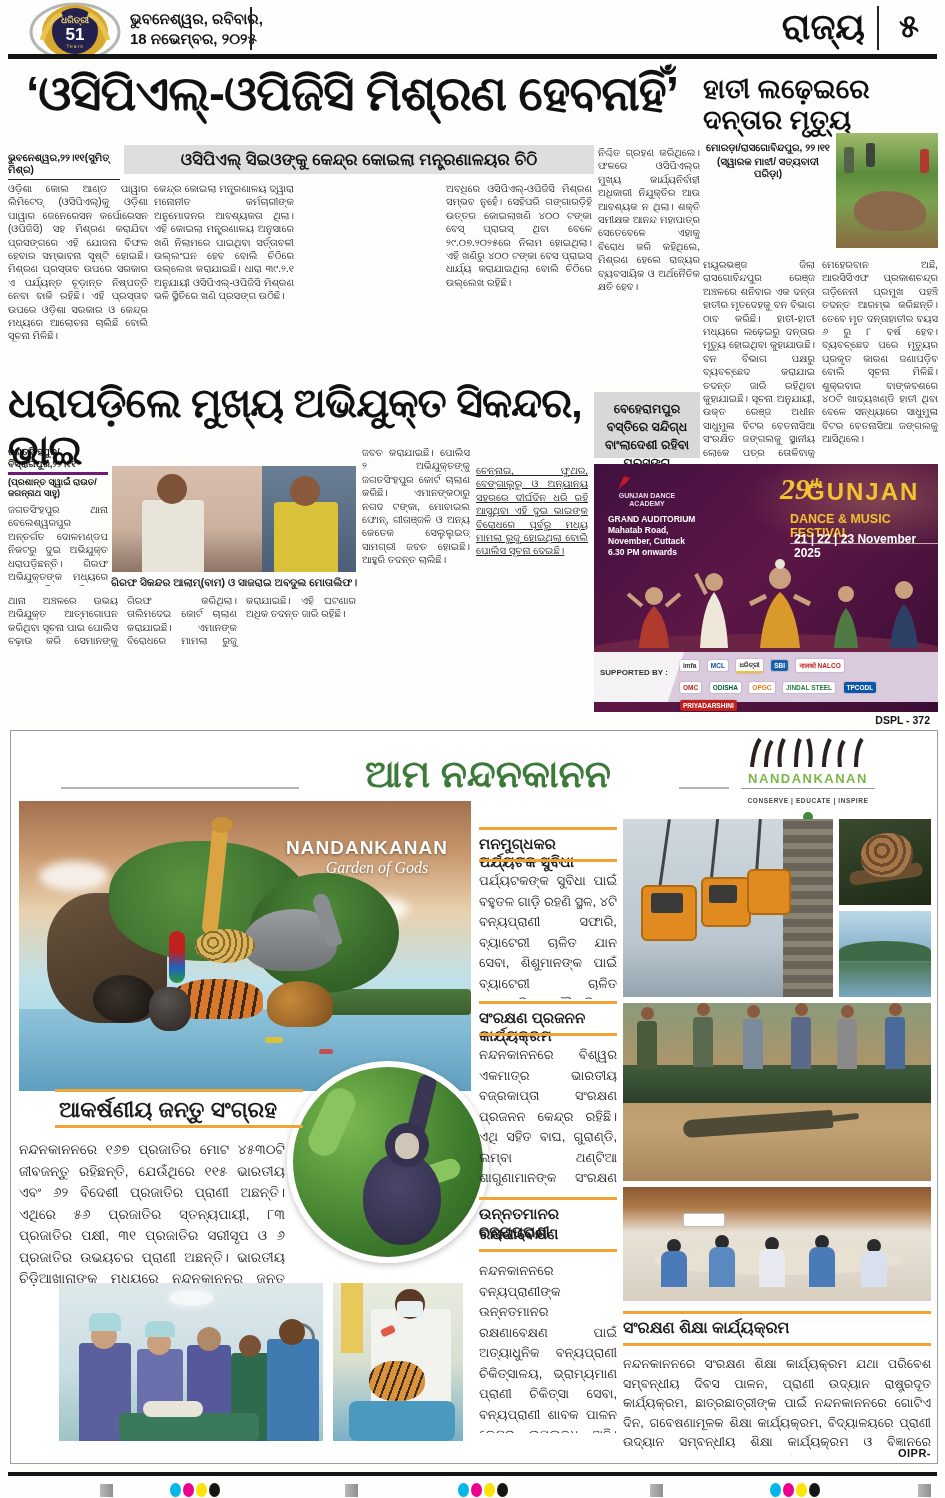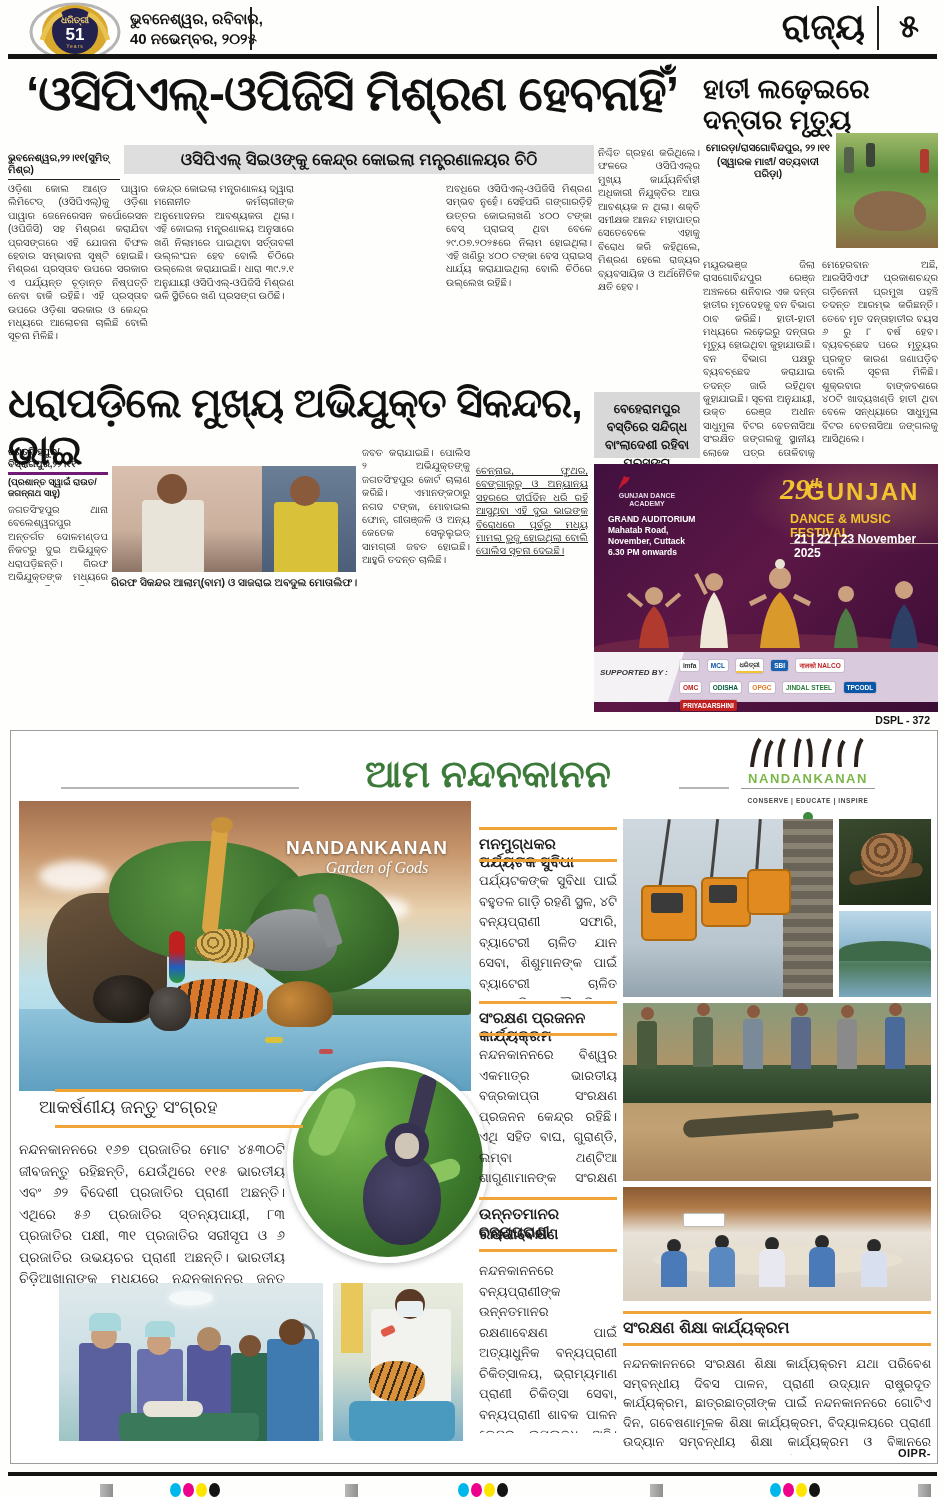--- a/index.html
+++ b/index.html
@@ -44,21 +44,21 @@
         <ellipse cx="49" cy="30" rx="44" ry="28" fill="none" stroke="#b5b5b5" stroke-width="3"></ellipse>
         <ellipse cx="49" cy="30" rx="33" ry="27" fill="#d8a92c"></ellipse>
         <circle cx="49" cy="29" r="23" fill="#23224f"></circle>
         <path d="M16 38 q8 -22 20 -26 M82 38 q-8 -22 -20 -26" stroke="#e9c254" stroke-width="5" fill="none"></path>
       </svg>
       <div class="abs" style="left:0;top:13px;width:98px;text-align:center;color:#f2d37a;font-size:9px;font-weight:700;">ଧରିତ୍ରୀ</div>
       <div class="abs" style="left:0;top:23px;width:98px;text-align:center;color:#fff;font-size:17px;font-weight:800;">51</div>
       <div class="abs" style="left:0;top:41px;width:98px;text-align:center;color:#e9c254;font-size:5px;letter-spacing:1px;">Years</div>
     </div>
     <div class="abs hd" style="left:130px;top:10px;font-size:15px;">ଭୁବନେଶ୍ୱର, ରବିବାର,</div>
-    <div class="abs hd" style="left:130px;top:30px;font-size:15px;">40 ନଭେମ୍ବର, ୨୦୨୫</div>
+    <div class="abs hd" style="left:130px;top:30px;font-size:15px;">18 ନଭେମ୍ବର, ୨୦୨୫</div>
     <div class="abs" style="left:250px;top:7px;width:2px;height:43px;background:#222;"></div>
     <div class="abs hd" style="left:735px;top:6px;width:130px;text-align:right;font-size:36px;">ରାଜ୍ୟ</div>
     <div class="abs" style="left:877px;top:6px;width:2px;height:44px;background:#222;"></div>
     <div class="abs hd" style="left:887px;top:8px;width:44px;text-align:center;font-size:32px;">୫</div>
     <div class="abs rule-black" style="left:8px;top:54px;width:929px;height:5px;"></div>
   </div>
 
   <div class="abs hd" style="left:4px;top:66px;width:696px;text-align:center;font-size:48px;letter-spacing:-1px;">‘ଓସିପିଏଲ୍-ଓପିଜିସି ମିଶ୍ରଣ ହେବନାହିଁ’</div>
   <div class="abs hd" style="left:8px;top:152px;width:112px;font-size:10px;border-bottom:1px solid #222;padding-bottom:3px;">ଭୁବନେଶ୍ୱର,୨୨।୧୧(ସୁମିତ୍ ମିଶ୍ର)</div>
   <div class="abs hd" style="left:124px;top:145px;width:470px;height:29px;background:#dedede;text-align:center;line-height:29px;font-size:16.5px;">ଓସିପିଏଲ୍ ସିଇଓଙ୍କୁ କେନ୍ଦ୍ର କୋଇଲା ମନ୍ତ୍ରଣାଳୟର ଚିଠି</div>
@@ -88,20 +88,21 @@
   <div class="abs photo" style="left:112px;top:466px;width:244px;height:106px;background:linear-gradient(180deg,#d9bfae 0%,#cbb09e 60%,#8c7466 100%);">
     <div class="abs" style="left:150px;top:0;width:94px;height:106px;background:linear-gradient(180deg,#6a7e96,#4d5f78);"></div>
     <div class="person" style="left:30px;top:34px;width:62px;height:72px;background:#e8e4da;"></div>
     <div class="head" style="left:45px;top:8px;width:30px;height:30px;background:#7d5236;"></div>
     <div class="person" style="left:162px;top:36px;width:64px;height:70px;background:#d9c23a;"></div>
     <div class="head" style="left:178px;top:10px;width:30px;height:30px;background:#8a5a3c;"></div>
   </div>
   <div class="abs caption" style="left:108px;top:576px;width:252px;font-size:10.5px;text-align:center;">ଗିରଫ ସିକନ୍ଦର ଆଲାମ୍(ବାମ) ଓ ସାଜରାଇ ଅବଦୁଲ ମୋତାଲିଫ।</div>
   <div class="abs jt smallbody" style="left:362px;top:446px;width:108px;height:262px;overflow:hidden;">ଜବତ କରାଯାଇଛି। ପୋଲିସ ୨ ଅଭିଯୁକ୍ତଙ୍କୁ ଜଗତସିଂହପୁର କୋର୍ଟ ଚାଲାଣ କରିଛି। ଏମାନଙ୍କଠାରୁ ନଗଦ ଟଙ୍କା, ମୋବାଇଲ ଫୋନ୍, ଗୀତାଞ୍ଜଳି ଓ ଅନ୍ୟ କେତେକ ସେଲୁଲୁଇଡ୍ ସାମଗ୍ରୀ ଜବତ ହୋଇଛି। ଆହୁରି ତଦନ୍ତ ଚାଲିଛି।</div>
   <div class="abs jt smallbody" style="left:476px;top:464px;width:112px;height:262px;overflow:hidden;text-decoration:underline;">ଚେନ୍ନାଇ, ଫୁଥର, ବେଙ୍ଗାଲୁରୁ ଓ ଅନ୍ୟାନ୍ୟ ସହରରେ ଦୀର୍ଘଦିନ ଧରି ରହି ଆସୁଥିବା ଏହି ଦୁଇ ଭାଇଙ୍କ ବିରୋଧରେ ପୂର୍ବରୁ ମଧ୍ୟ ମାମଲା ରୁଜୁ ହୋଇଥିଲା ବୋଲି ପୋଲିସ ସୂଚନା ଦେଇଛି।</div>
+  <div class="abs jt smallbody" style="left:8px;top:594px;width:348px;height:114px;overflow:hidden;column-count:3;column-gap:9px;">ଥାନା ଅଞ୍ଚଳରେ ଉଭୟ ଅଭିଯୁକ୍ତ ଆତ୍ମଗୋପନ କରିଥିବା ସୂଚନା ପାଇ ପୋଲିସ ଚଢ଼ାଉ କରି ସେମାନଙ୍କୁ ଗିରଫ କରିଥିଲା। ତାଲିମଦେଇ କୋର୍ଟ ଚାଲାଣ କରାଯାଇଛି। ଏମାନଙ୍କ ବିରୋଧରେ ମାମଲା ରୁଜୁ କରାଯାଇଛି। ଏହି ଘଟଣାର ଅଧିକ ତଦନ୍ତ ଜାରି ରହିଛି।</div>
   <div class="abs hd" style="left:594px;top:392px;width:106px;height:58px;background:#d8d8d8;text-align:center;font-size:12.5px;line-height:1.45;padding-top:8px;">ବେହେରାମପୁର ବସ୍ତିରେ ସନ୍ଦିଗ୍ଧ ବାଂଲାଦେଶୀ ରହିବା ପ୍ରସଙ୍ଗ</div>
 
   <div class="abs photo" style="left:594px;top:464px;width:344px;height:248px;background:linear-gradient(135deg,#41103f 0%,#5c1746 45%,#3a0d35 100%);">
     <div class="abs" style="left:150px;top:0;width:194px;height:90px;background:radial-gradient(ellipse at 70% 40%,rgba(255,210,120,.25),transparent 70%);"></div>
     <svg class="abs" style="left:18px;top:8px;" width="22" height="20" viewBox="0 0 22 20">
       <path d="M6 18 q4 -10 6 -14 q3 2 6 1 q-2 6 -7 8 z" fill="#c0182c"></path>
     </svg>
     <div class="abs" style="left:8px;top:28px;width:90px;text-align:center;color:#e9dce8;font-size:7px;font-weight:800;">GUNJAN DANCE</div>
     <div class="abs" style="left:8px;top:36px;width:90px;text-align:center;color:#e9dce8;font-size:7px;font-weight:800;">ACADEMY</div>
     <div class="abs" style="left:14px;top:50px;color:#fff;font-size:8.5px;font-weight:800;">GRAND AUDITORIUM</div>
@@ -138,21 +139,21 @@
         <circle cx="252" cy="38" r="8" fill="#caa07e"></circle>
           <path d="M240 92 q2-28 12-40 q10 12 12 40 z" fill="#4f7a44"></path>
       </g>
       <g>
         <circle cx="310" cy="34" r="9" fill="#caa07e"></circle>
           <path d="M296 92 q3-32 14-44 q11 12 14 44 z" fill="#2e3f66"></path>
       </g>
     </svg>
     <div class="abs" style="left:0;top:188px;width:344px;height:50px;background:#d9cade;">
       <div class="abs" style="left:0;top:0;width:90px;height:50px;background:#f5f2f6;transform:skewX(-18deg);transform-origin:top left;"></div>
-      <div class="abs" style="left:6px;top:16px;width:70px;font-size:8px;font-weight:800;font-style:italic;color:#333;">SUPPORTED BY :</div>
+      <div class="abs" style="left:6px;top:16px;width:70px;font-size:8px;font-weight:800;color:#333;">SUPPORTED BY :</div>
       <div class="abs chips-row1" style="left:84px;top:4px;width:256px;">
         <span class="chip">imfa</span>
         <span class="chip">MCL</span>
         <span class="chip">ଧରିତ୍ରୀ</span>
         <span class="chip">SBI</span>
         <span class="chip">नालको NALCO</span>
       </div>
       <div class="abs chips-row2" style="left:84px;top:26px;width:256px;">
         <span class="chip">OMC</span>
         <span class="chip">ODISHA</span>
@@ -219,21 +220,21 @@
     <div class="abs photo" style="left:276px;top:330px;width:190px;height:190px;border-radius:50%;border:6px solid #fff;background:radial-gradient(circle at 30% 30%,#79b84e,#3f7d2e 60%,#2a5a1e);box-shadow:0 2px 6px rgba(0,0,0,.25);">
       <div class="abs" style="left:24px;top:20px;width:30px;height:70px;background:#8ac45e;border-radius:14px;transform:rotate(24deg);"></div>
       <div class="abs" style="left:120px;top:96px;width:48px;height:20px;background:#8ac45e;border-radius:10px;transform:rotate(-18deg);"></div>
       <div class="abs" style="left:116px;top:6px;width:18px;height:96px;background:#3b3752;border-radius:9px;transform:rotate(14deg);"></div>
       <div class="abs" style="left:70px;top:86px;width:78px;height:92px;background:radial-gradient(circle at 45% 35%,#4a466b,#2c2942);border-radius:48%;"></div>
       <div class="abs" style="left:92px;top:56px;width:44px;height:44px;background:#35314e;border-radius:50%;"></div>
       <div class="abs" style="left:102px;top:66px;width:24px;height:26px;background:#cfc6b8;border-radius:45%;"></div>
     </div>
 
     <div class="abs rule-orange" style="left:44px;top:358px;width:248px;"></div>
-    <div class="abs" style="left:28px;top:366px;width:248px;font-size:18px;font-weight:400;color:#1d1d1d;">ଆକର୍ଷଣୀୟ ଜନ୍ତୁ ସଂଗ୍ରହ</div>
+    <div class="abs" style="left:48px;top:366px;width:248px;font-size:22px;font-weight:700;color:#1d1d1d;">ଆକର୍ଷଣୀୟ ଜନ୍ତୁ ସଂଗ୍ରହ</div>
     <div class="abs rule-orange" style="left:44px;top:394px;width:248px;"></div>
     <div class="abs jt nkbody" style="left:8px;top:408px;width:266px;height:154px;overflow:hidden;">ନନ୍ଦନକାନନରେ ୧୬୭ ପ୍ରଜାତିର ମୋଟ ୪୫୩୦ଟି ଜୀବଜନ୍ତୁ ରହିଛନ୍ତି, ଯେଉଁଥିରେ ୧୧୫ ଭାରତୀୟ ଏବଂ ୬୨ ବିଦେଶୀ ପ୍ରଜାତିର ପ୍ରାଣୀ ଅଛନ୍ତି। ଏଥିରେ ୫୬ ପ୍ରଜାତିର ସ୍ତନ୍ୟପାୟୀ, ୮୩ ପ୍ରଜାତିର ପକ୍ଷୀ, ୩୧ ପ୍ରଜାତିର ସରୀସୃପ ଓ ୬ ପ୍ରଜାତିର ଉଭୟଚର ପ୍ରାଣୀ ଅଛନ୍ତି। ଭାରତୀୟ ଚିଡ଼ିଆଖାନାଙ୍କ ମଧ୍ୟରେ ନନ୍ଦନକାନନର ଜନ୍ତୁ ସଂଗ୍ରହ ସର୍ବାଧିକ।</div>
 
     <div class="abs rule-orange" style="left:468px;top:96px;width:138px;"></div>
     <div class="abs nkhead" style="left:468px;top:104px;width:138px;">ମନମୁଗ୍ଧକର ପର୍ଯ୍ୟଟକ ସୁବିଧା</div>
     <div class="abs rule-orange" style="left:468px;top:128px;width:138px;"></div>
     <div class="abs jt nkbody" style="left:468px;top:140px;width:138px;height:128px;overflow:hidden;font-size:13px;line-height:20.5px;">ପର୍ଯ୍ୟଟକଙ୍କ ସୁବିଧା ପାଇଁ ବହୁତଳ ଗାଡ଼ି ରହଣି ସ୍ଥଳ, ୪ଟି ବନ୍ୟପ୍ରାଣୀ ସଫାରି, ବ୍ୟାଟେରୀ ଚାଳିତ ଯାନ ସେବା, ଶିଶୁମାନଙ୍କ ପାଇଁ ବ୍ୟାଟେରୀ ଚାଳିତ ରେଳଗାଡ଼ି, ନୌକାବିହାର, ରଜ୍ଜୁପଥ ଓ ବିହଙ୍ଗ ସରଣୀ ଆଦି ରହିଛି।</div>
 
     <div class="abs rule-orange" style="left:468px;top:270px;width:138px;"></div>
     <div class="abs nkhead" style="left:468px;top:278px;width:138px;">ସଂରକ୍ଷଣ ପ୍ରଜନନ କାର୍ଯ୍ୟକ୍ରମ</div>

